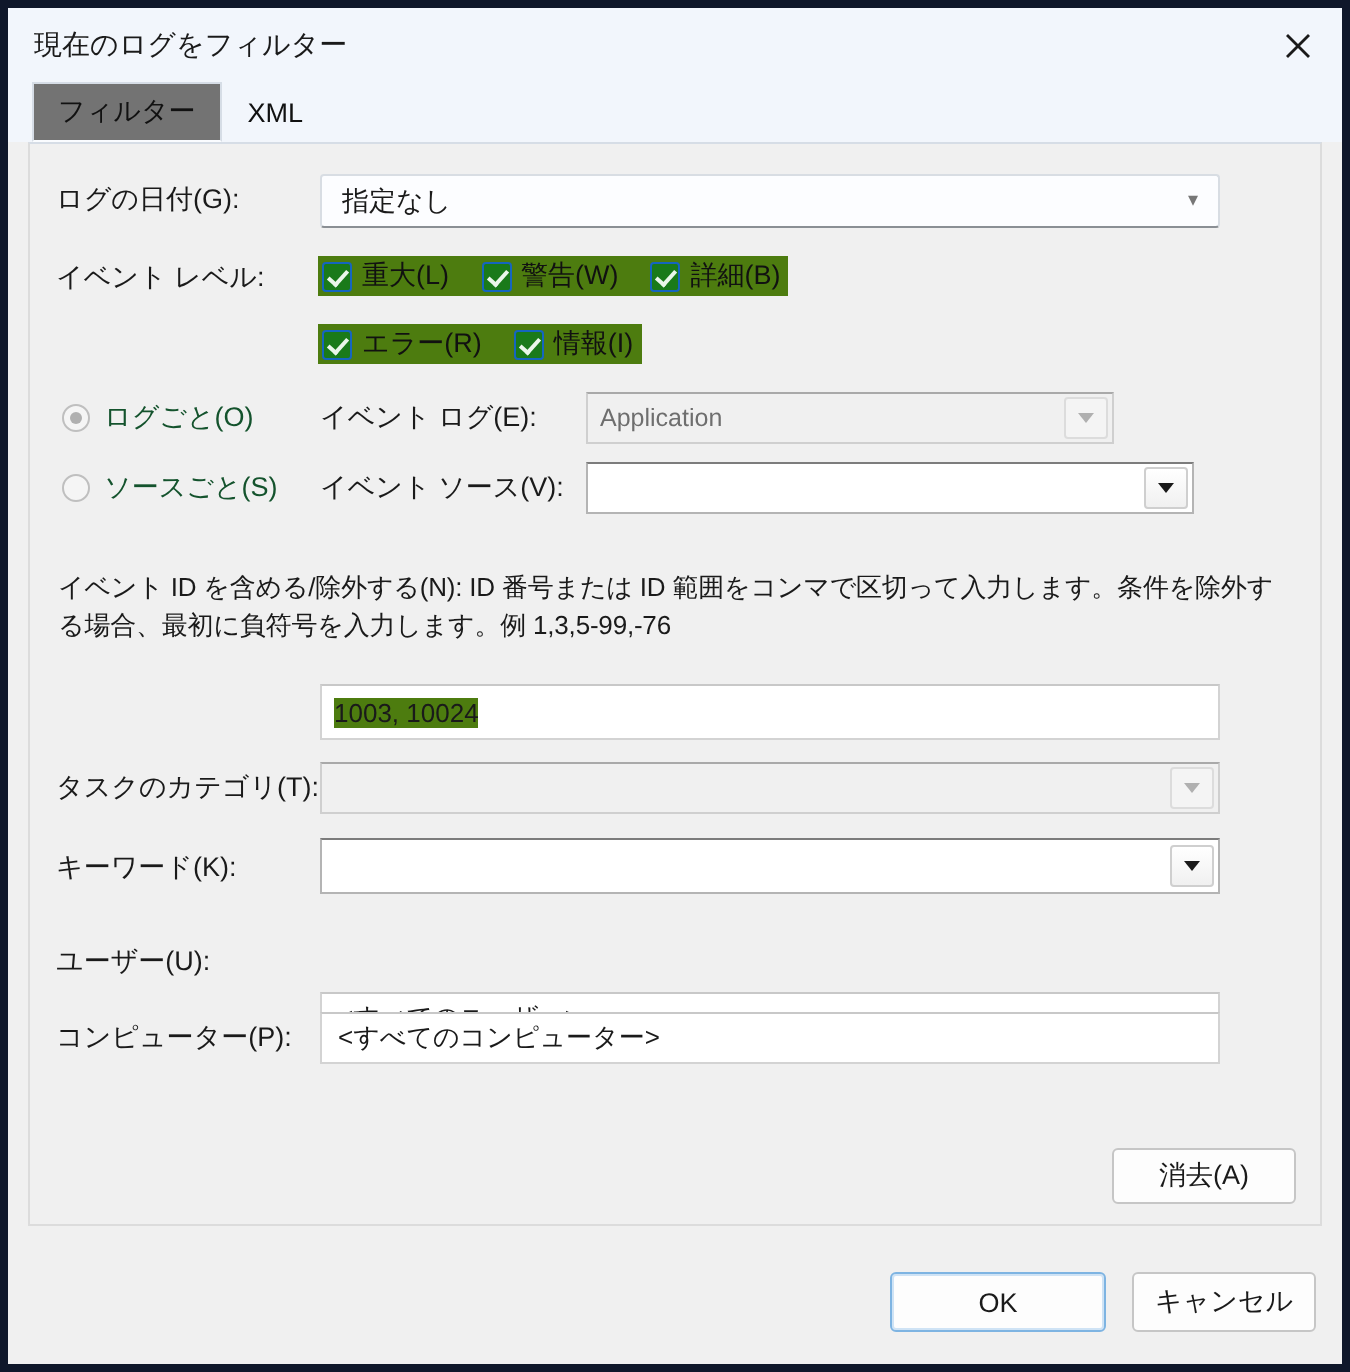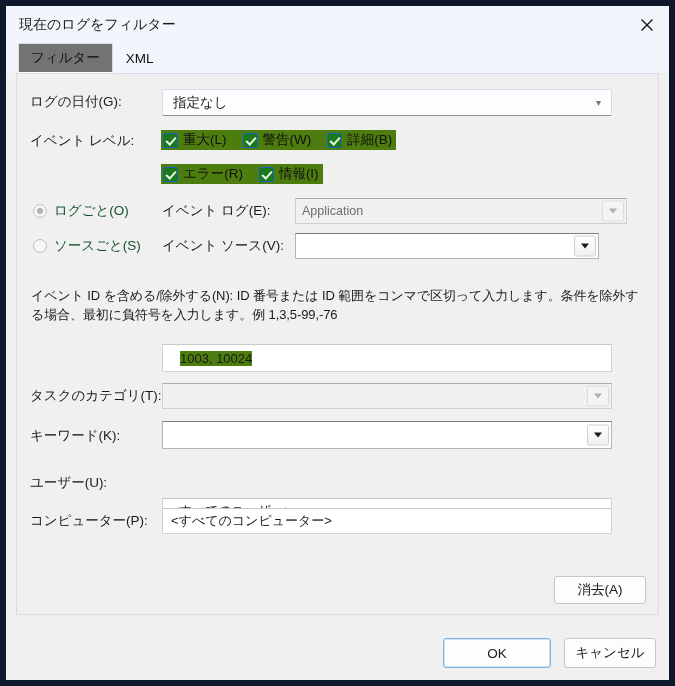--- a/index.html
+++ b/index.html
@@ -14,21 +14,21 @@
     overflow: hidden;
   }
 
   
   .window {
     position: absolute;
     left: 0; top: 0;
     width: 675px;
     height: 686px;
     box-sizing: border-box;
-    border: 6px solid #0f172a;
+    border: 4px solid #0f172a;
     background: #f0f0f0;
     display: flex;
     flex-direction: column;
   }
 
   
   .titlebar {
     height: 37px;
     background: #f2f6fc;
     display: flex;
@@ -404,41 +404,41 @@
     <div class="row" style="left:16px; top:163px;">
       <span class="radio-wrap">
         <span class="radio"></span>
         <span class="lbl dim">ソースごと(S)</span>
       </span>
     </div>
 
     <div class="row" style="left:145px; top:128px;">
       <span class="lbl">イベント ログ(E):</span>
     </div>
-    <div class="combo-classic disabled" style="position:absolute; left:278px; top:124px; width:332px;">
+    <div class="combo-classic disabled" style="position:absolute; left:278px; top:124px; width:264px;">
       <span>Application</span>
       <span class="combo-btn">
         <span class="arrow-dn"></span>
       </span>
     </div>
 
     <div class="row" style="left:145px; top:163px;">
       <span class="lbl">イベント ソース(V):</span>
     </div>
     <div class="combo-classic" style="position:absolute; left:278px; top:159px; width:304px;">
       <span></span>
       <span class="combo-btn">
         <span class="arrow-dn"></span>
       </span>
     </div>
 
     <div class="helptext" style="left:14px; top:212px; width:610px;">イベント ID を含める/除外する(N): ID 番号または ID 範囲をコンマで区切って入力します。条件を除外する場合、最初に負符号を入力します。例 1,3,5-99,-76</div>
 
     <div class="textbox tall" style="position:absolute; left:145px; top:270px; width:450px; padding-left:0;">
-      <span class="hl" style="margin-left:17px;">1003, 10024</span>
+      <span class="hl" style="margin-left:6px;">1003, 10024</span>
     </div>
 
     <div class="row" style="left:13px; top:313px;">
       <span class="lbl">タスクのカテゴリ(T):</span>
     </div>
     <div class="combo-classic disabled" style="position:absolute; left:145px; top:309px; width:450px;">
       <span></span>
       <span class="combo-btn">
         <span class="arrow-dn"></span>
       </span>

